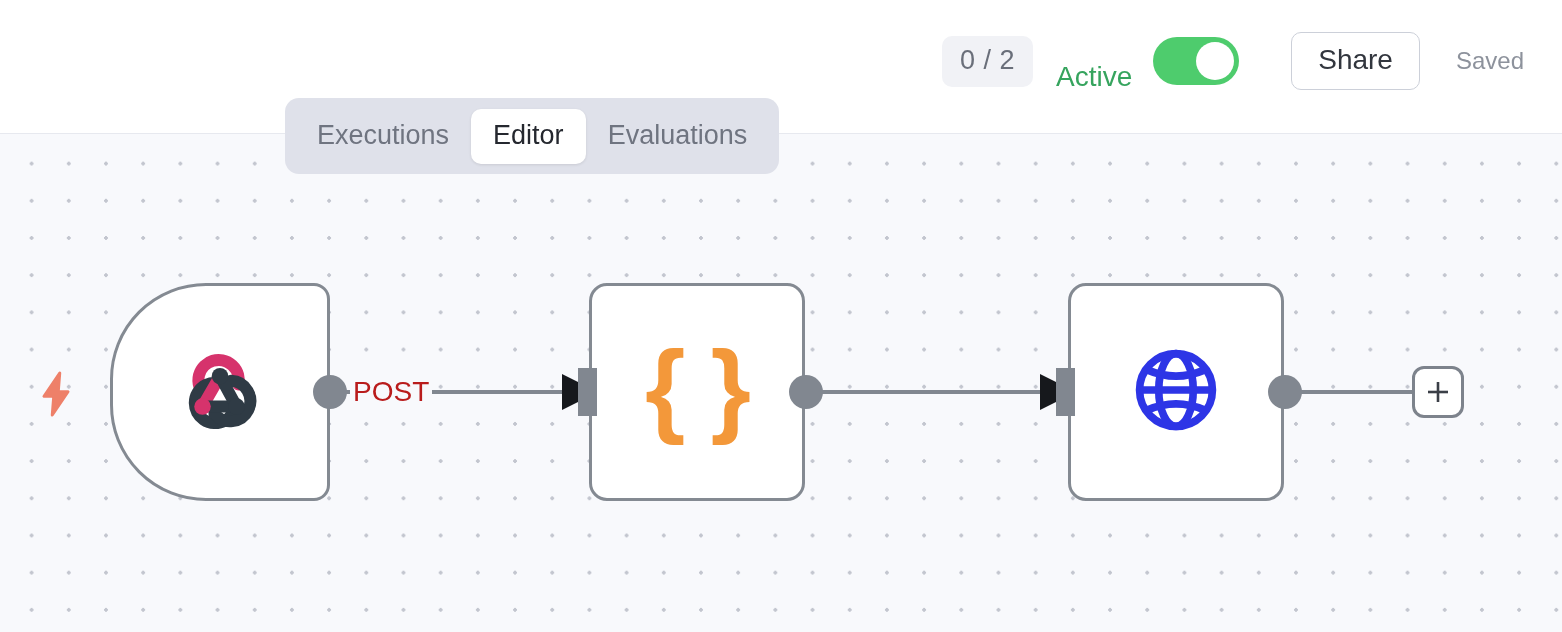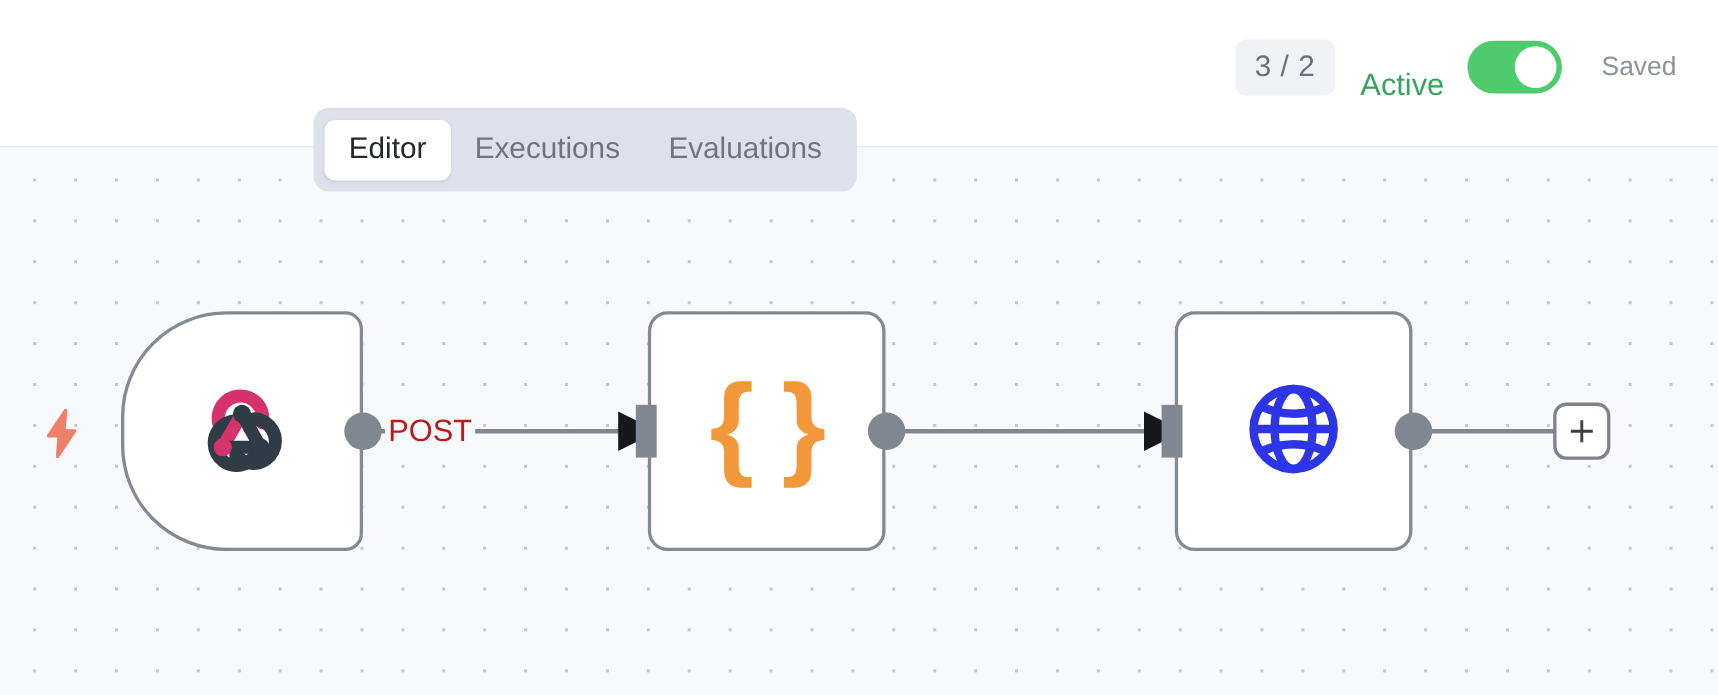--- a/index.html
+++ b/index.html
@@ -218,36 +218,37 @@
   }
 </style>
 </head>
 <body>
 
 <div id="app">
 
   <div class="header">
     <div class="header-right">
 
-      <div class="count-badge">3 / 2</div>
+      <div class="count-badge">0 / 2</div>
 
       <div class="active-label">Active</div>
 
       <div class="toggle">
         <div class="knob"></div>
       </div>
 
+      <button class="share-btn">Share</button>
 
       <div class="saved-label">Saved</div>
     </div>
   </div>
 
   <div class="tabbar">
+    <div class="tab">Executions</div>
     <div class="tab active">Editor</div>
-    <div class="tab">Executions</div>
     <div class="tab">Evaluations</div>
   </div>
 
   <div class="canvas">
 
     <svg class="edge-svg" viewBox="0 0 1562 498">
 
       <line x1="345" y1="258" x2="578" y2="258" stroke="#818790" stroke-width="4"></line>
       <polygon points="562,240 598,258 562,276" fill="#16181c"></polygon>
 

